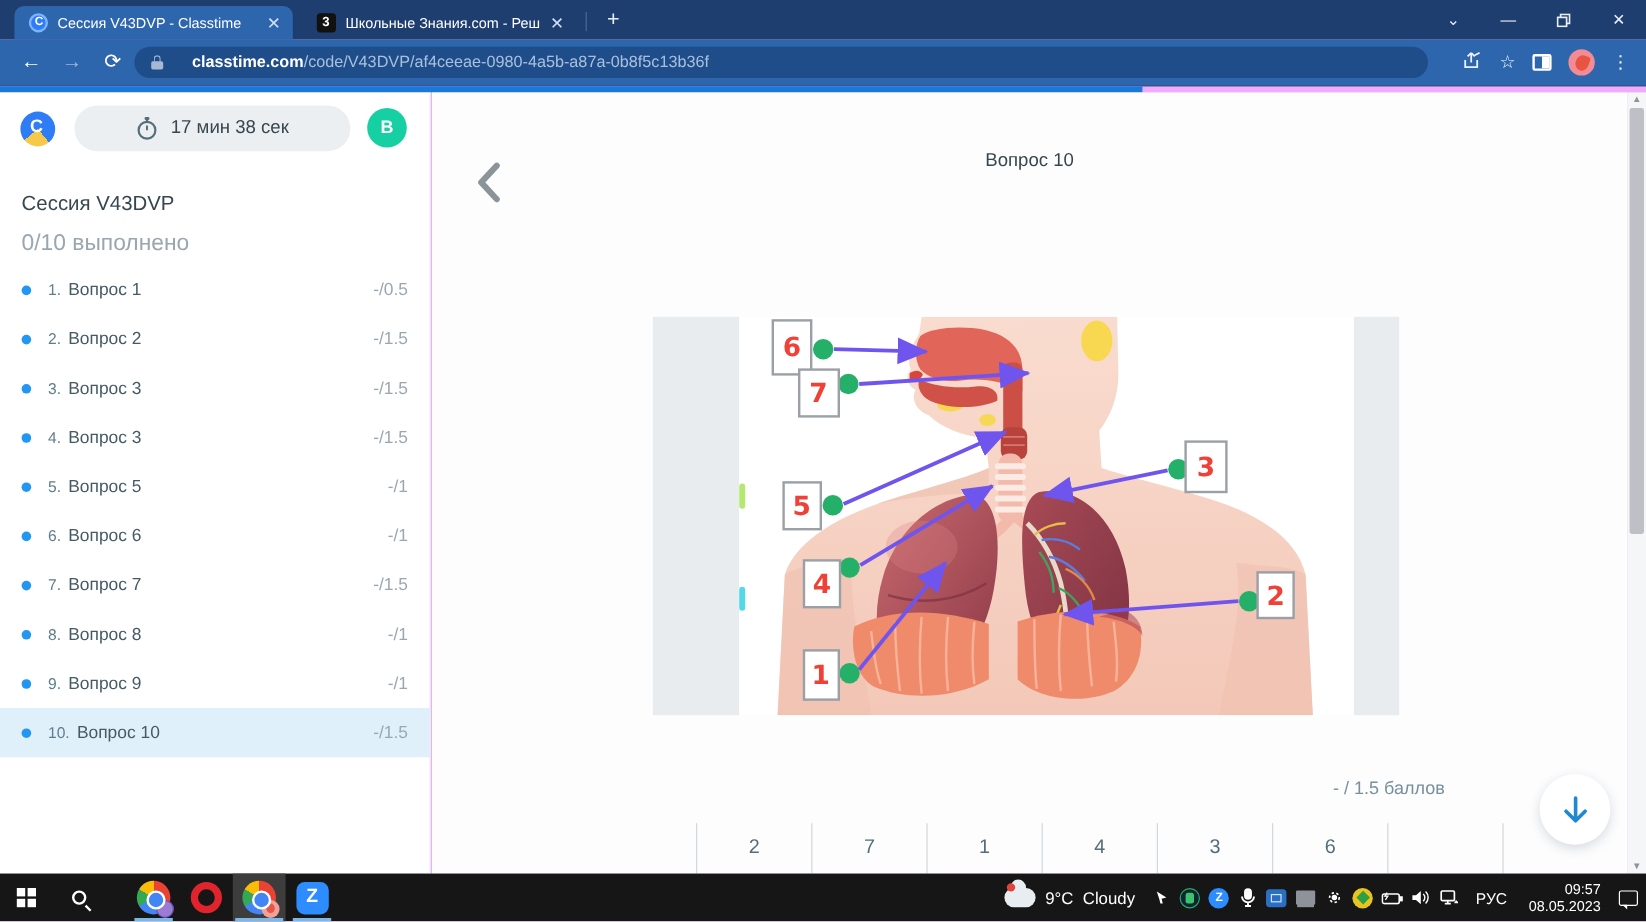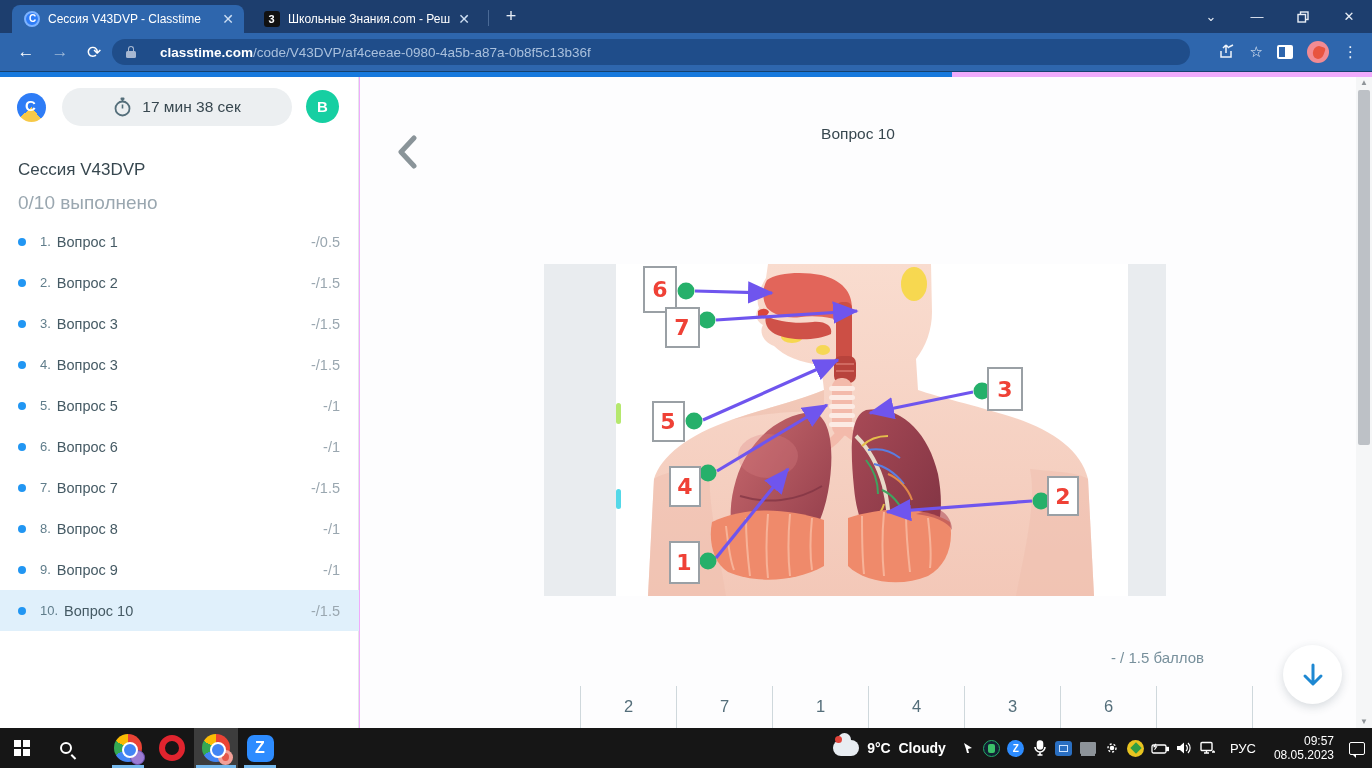--- a/index.html
+++ b/index.html
@@ -107,21 +107,21 @@
   .badge.purple { background:#9b7bd4; border:1px solid #6a4fae; }
   .badge.pink { background:#f2a098; }
   .badge.pink::after { content:""; position:absolute; left:4px; top:3px; width:7px; height:8px; background:#e4584a; border-radius:50%; }
   .opera-ic { width:26px; height:26px; border-radius:50%; border:6px solid #e0242e; }
   .zoomapp-ic { width:27px; height:27px; border-radius:7px; background:#2d8cff; color:#fff; font-weight:bold; font-size:16px; display:flex; align-items:center; justify-content:center; }
   .tray { margin-left:auto; display:flex; align-items:center; height:40px; }
   .weather { display:flex; align-items:center; gap:8px; padding:0 10px; }
   .cloud { width:26px; height:16px; background:#e8edf2; border-radius:10px; position:relative; }
   .cloud::before { content:""; position:absolute; left:5px; top:-7px; width:13px; height:13px; background:#e8edf2; border-radius:50%; }
   .cloud::after { content:""; position:absolute; left:2px; top:-4px; width:7px; height:7px; background:#e0433a; border-radius:50%; }
-  .weather-text { color:#fff; font-size:14px; white-space:nowrap;font-weight:bold; }
+  .weather-text { color:#fff; font-size:14px; white-space:nowrap; }
   .tray-ic { width:24px; height:40px; display:flex; align-items:center; justify-content:center; color:#dfe3e8; font-size:13px; position:relative; }
   .lang { color:#fff; font-size:13px; padding:0 10px; }
   .clock { color:#fff; font-size:12px; text-align:right; line-height:14px; padding:0 8px; }
   .notif { width:30px; height:40px; display:flex; align-items:center; justify-content:center; }
   .bubble { width:16px; height:13px; border:1.5px solid #fff; border-radius:2px; position:relative; background:transparent; }
   .bubble::after { content:""; position:absolute; left:2px; bottom:-4px; width:0; height:0; border-left:4px solid transparent; border-top:4px solid #fff; }
   .circle-ic { width:17px; height:17px; border-radius:50%; display:flex; align-items:center; justify-content:center; font-size:10px; color:#fff; }
 </style>
 </head>
 <body>

